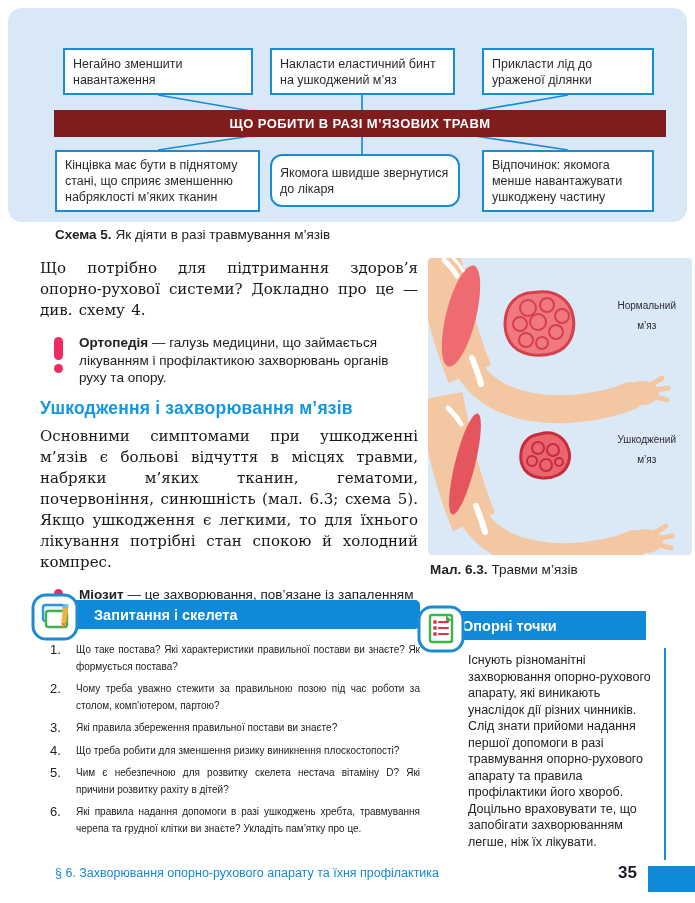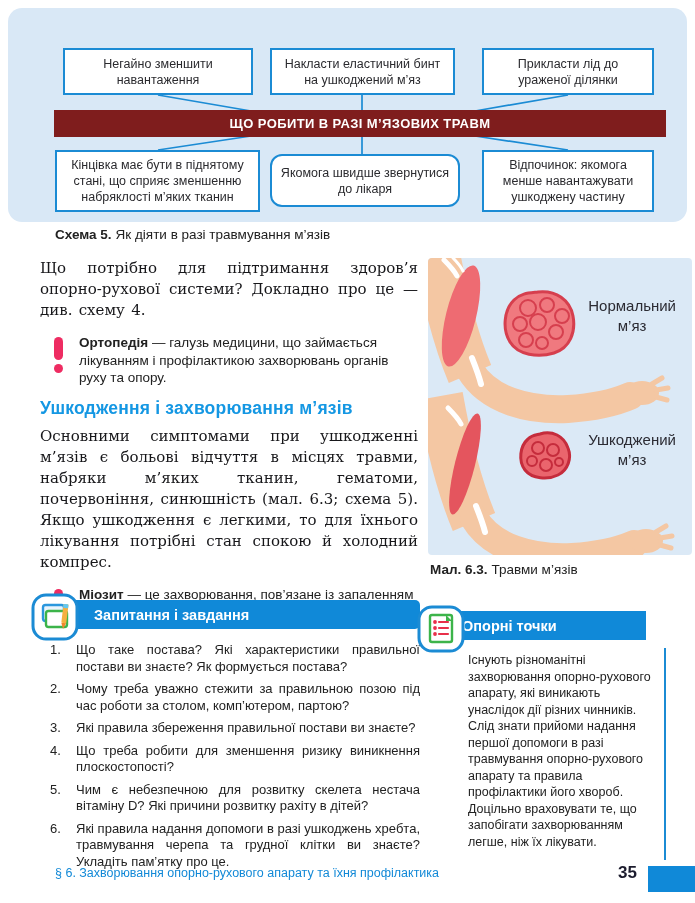--- a/index.html
+++ b/index.html
@@ -8,21 +8,21 @@
     font-family:"Liberation Sans",sans-serif;color:#1d1d1f;overflow:hidden;
   }
   
   .diagram-panel{
     position:absolute;left:8px;top:8px;width:679px;height:214px;
     background:#d9e8f6;border-radius:14px;
   }
   .diagram-panel svg.connectors{position:absolute;left:0;top:0;pointer-events:none;}
   .dbox{
     position:absolute;background:#fff;border:2px solid #1b8bd4;box-sizing:border-box;
-    display:flex;align-items:center;justify-content:center;text-align:center;
+    display:flex;align-items:center;justify-content:center;text-align:left;
     font-size:12.5px;line-height:1.28;color:#2a2a2e;padding:2px 8px;
   }
   .dbar{
     position:absolute;left:46px;top:102px;width:612px;height:27px;background:#7f1d1d;
     display:flex;align-items:center;justify-content:center;color:#fff;font-weight:bold;
     font-size:13px;letter-spacing:.4px;
   }
   .scheme-caption{position:absolute;left:55px;top:227px;font-size:13.5px;color:#222;}
   .scheme-caption b{margin-right:4px;}
   
@@ -39,39 +39,39 @@
   .section-heading{
     margin:11px 0 0 0;font-size:17.5px;font-weight:bold;color:#1497e3;letter-spacing:.2px;
   }
   .left-col .serif-p.second{margin-top:7px;}
   
   .figure-panel{
     position:absolute;left:428px;top:258px;width:264px;height:297px;
     background:#dbe9f6;border-radius:4px;overflow:hidden;
   }
   .fig-label{
-    position:absolute;text-align:center;font-size:15px;line-height:20px;color:#2b2b33;
+    position:absolute;text-align:center;font-size:10px;line-height:20px;color:#2b2b33;
   }
   .fig-label.normal{top:38px;right:16px;}
   .fig-label.damaged{top:172px;right:16px;}
   .fig-caption{position:absolute;left:430px;top:562px;font-size:13.5px;color:#222;}
   .fig-caption b{margin-right:4px;}
   
   .q-bar{
     position:absolute;left:38px;top:600px;width:382px;height:29px;background:#1089d8;
     border-radius:5px;display:flex;align-items:center;color:#fff;font-weight:bold;
     font-size:14.5px;padding-left:56px;box-sizing:border-box;
   }
   .icon-box{position:absolute;width:48px;height:48px;}
   .icon-questions{left:31px;top:593px;}
   .icon-sidebar{left:417px;top:605px;}
   .q-list{position:absolute;left:50px;top:642px;width:370px;}
   .q-item{display:flex;margin-bottom:6px;}
   .q-num{width:26px;flex:none;font-size:13px;line-height:16.5px;color:#222;}
-  .q-text{flex:1;font-size:13px;line-height:16.5px;color:#222;text-align:justify;margin:0;}
+  .q-text{flex:1;font-size:10px;line-height:16.5px;color:#222;text-align:justify;margin:0;}
   
   .s-bar{
     position:absolute;left:428px;top:611px;width:218px;height:29px;background:#1089d8;
     border-radius:5px 0 0 0;display:flex;align-items:center;color:#fff;font-weight:bold;
     font-size:14.5px;padding-left:34px;box-sizing:border-box;
   }
   .s-body{
     position:absolute;left:468px;top:648px;width:198px;border-right:2px solid #1b8bd4;
     padding:4px 6px 10px 0;box-sizing:border-box;
   }
@@ -188,21 +188,21 @@
     </div>
     <div class="fig-label damaged">
       <div>Ушкоджений</div>
         <div>м’яз</div>
     </div>
   </div>
   <div class="fig-caption">
     <b>Мал. 6.3.</b><span>Травми м’язів</span>
   </div>
 
-  <div class="q-bar">Запитання і завдання</div>
+  <div class="q-bar">Запитання і скелета</div>
   <div class="icon-box icon-questions">
     <svg width="48" height="48" viewBox="0 0 48 48">
       <rect x="2" y="2" width="44" height="44" rx="13" fill="#ffffff" stroke="#1b8bd4" stroke-width="3"></rect>
       <rect x="12" y="12" width="21" height="16" rx="2.5" fill="#eaf4fc" stroke="#2a97dd" stroke-width="2.4"></rect>
       <rect x="15" y="18" width="21" height="16" rx="2.5" fill="#ffffff" stroke="#3cb44a" stroke-width="2.4"></rect>
       <g transform="rotate(7 33 24)">
         <rect x="31" y="11" width="5" height="19" rx="1" fill="#f5b040"></rect>
         <rect x="31" y="11" width="5" height="4" rx="1" fill="#62c7f0"></rect>
         <path d="M 31,30 l 2.5,6 l 2.5,-6 z" fill="#f0872c"></path>
       </g>

